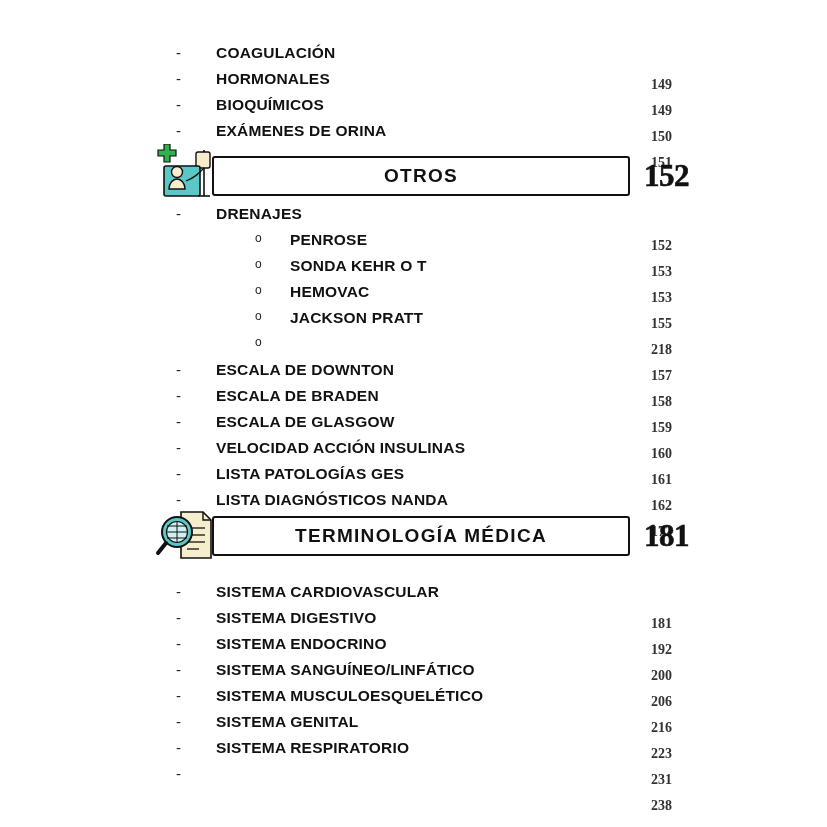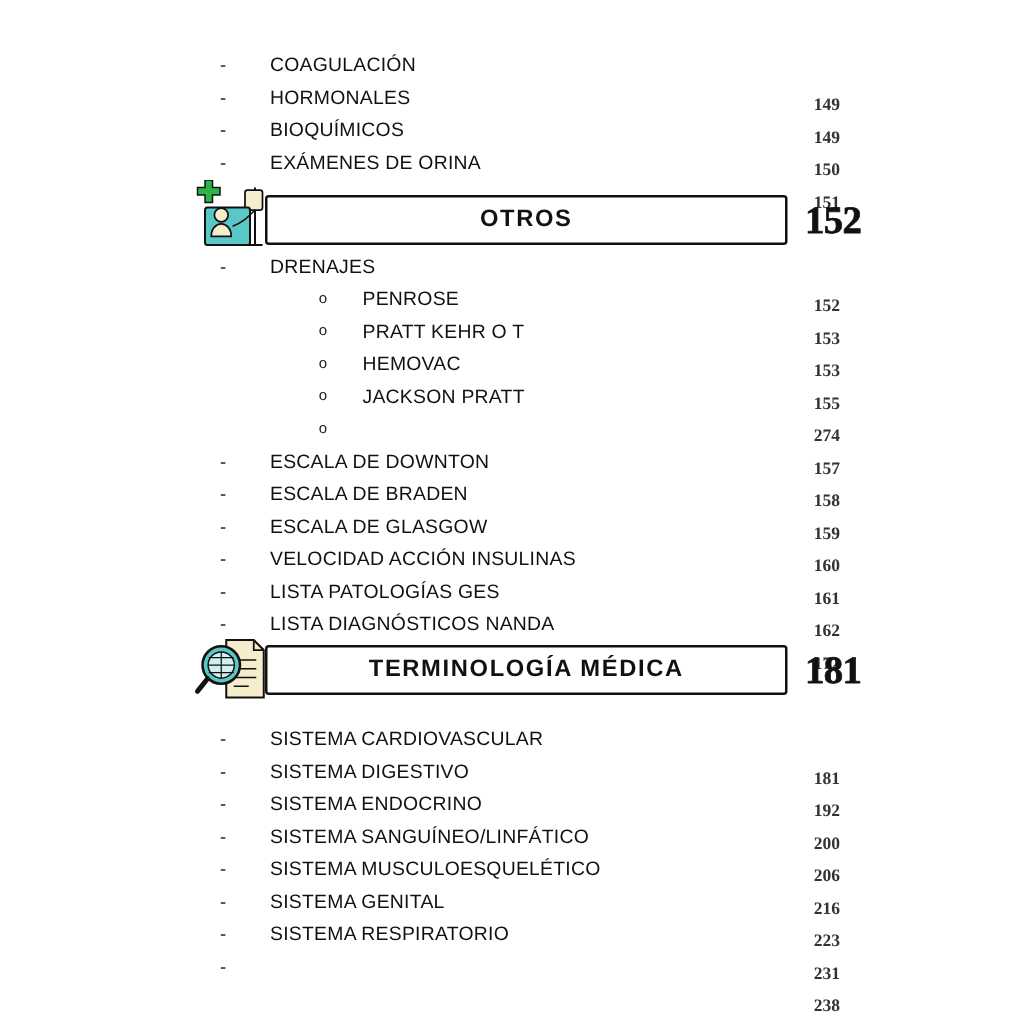--- a/index.html
+++ b/index.html
@@ -39,21 +39,21 @@
   }
   .toc-row .circ {
     position: absolute;
     left: 255px;
     font-size: 12px;
     color: #222;
   }
   .toc-row .label {
     position: absolute;
     font-size: 15.5px;
-    font-weight: 400;
+    font-weight: 700;
     letter-spacing: 0.2px;
     color: #111;
     white-space: nowrap;
   }
   .toc-row.lvl1 .label { left: 216px; }
   .toc-row.lvl2 .label { left: 290px; }
   .toc-row .page-num {
     position: absolute;
     left: 651px;
     width: 60px;
@@ -186,34 +186,34 @@
     </div>
 
     <div class="toc-row lvl2">
       <span class="circ">o</span>
       <span class="label">PENROSE</span>
       <span class="page-num">153</span>
     </div>
 
     <div class="toc-row lvl2">
       <span class="circ">o</span>
-      <span class="label">PRATT KEHR O T</span>
+      <span class="label">SONDA KEHR O T</span>
       <span class="page-num">153</span>
     </div>
 
     <div class="toc-row lvl2">
       <span class="circ">o</span>
       <span class="label">HEMOVAC</span>
       <span class="page-num">155</span>
     </div>
 
     <div class="toc-row lvl2">
       <span class="circ">o</span>
       <span class="label">JACKSON PRATT</span>
-      <span class="page-num">274</span>
+      <span class="page-num">218</span>
     </div>
 
     <div class="toc-row lvl2">
       <span class="circ">o</span>
       <span class="page-num">157</span>
     </div>
 
     <div class="toc-row lvl1">
       <span class="dash">-</span>
       <span class="label">ESCALA DE DOWNTON</span>

